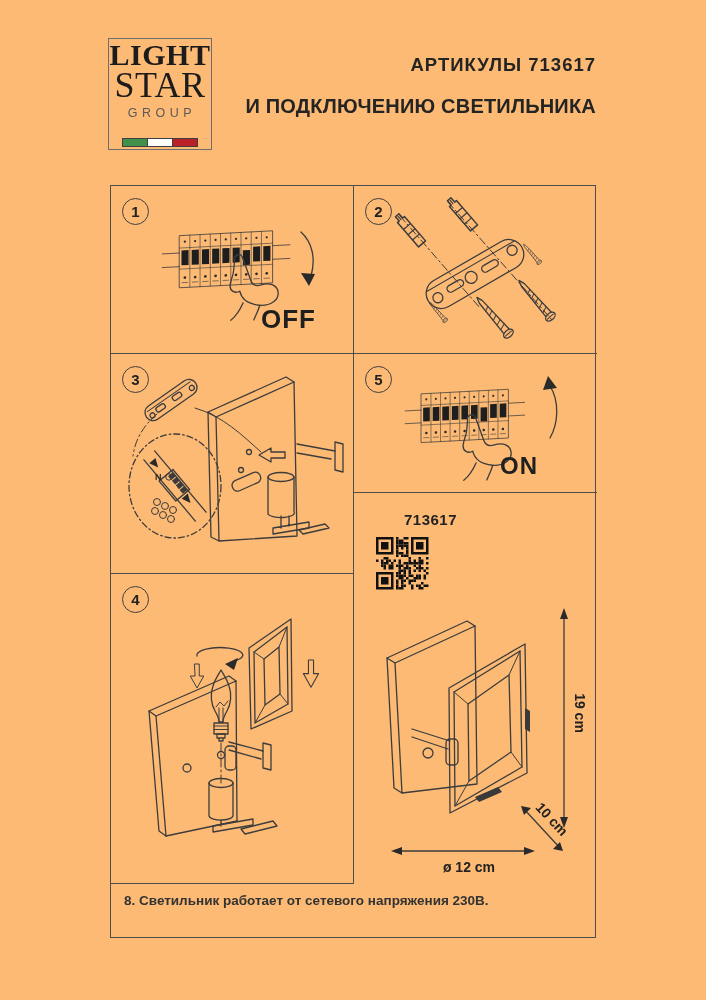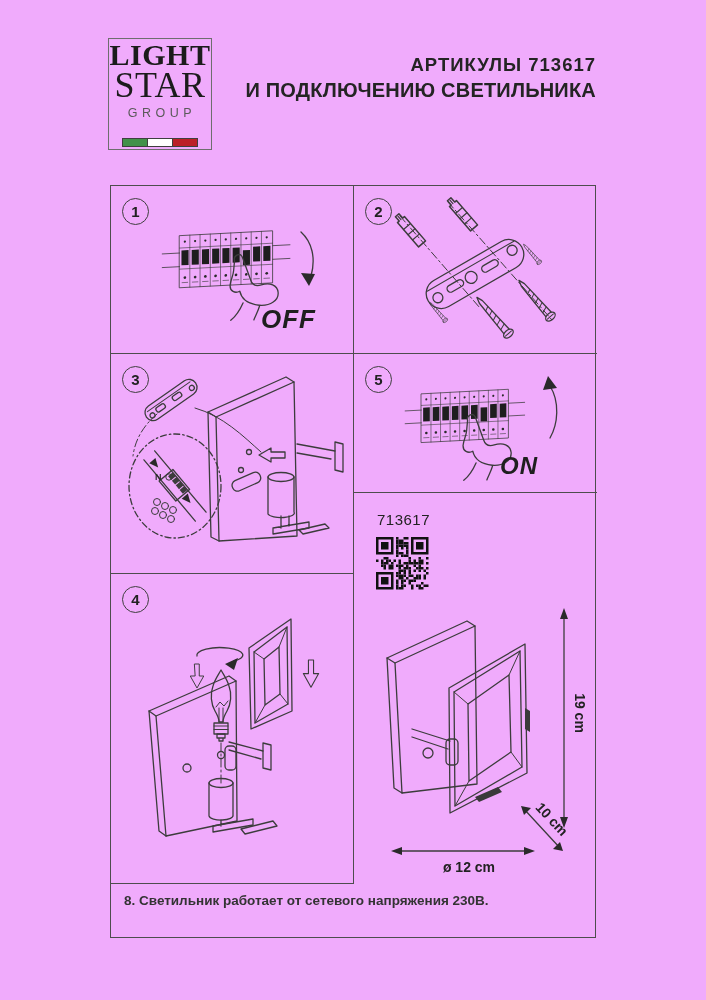--- a/index.html
+++ b/index.html
@@ -1,41 +1,41 @@
 <!DOCTYPE html>
 <html><head>
 <meta charset="utf-8">
 <style>
   html,body{margin:0;padding:0;background:#e9e9e9;}
-  .page{position:relative;width:706px;height:1000px;background:#f0abfc;overflow:hidden;
+  .page{position:relative;width:706px;height:1000px;background:#fdba74;overflow:hidden;
         font-family:"Liberation Sans",sans-serif;color:#2a2a2a;}
   .abs{position:absolute;}
   
   .logo-box{left:108px;top:38px;width:104px;height:112px;border:1.5px solid #6e6e6e;
             box-sizing:border-box;display:flex;flex-direction:column;align-items:center;justify-content:center;}
   .logo-l1{font-family:"Liberation Serif",serif;font-weight:700;font-size:30px;line-height:.92;color:#1c1c1c;letter-spacing:.5px;}
   .logo-l2{font-family:"Liberation Serif",serif;font-weight:400;font-size:36px;line-height:.92;color:#1c1c1c;letter-spacing:.5px;}
   .logo-l3{font-size:12.5px;font-weight:400;color:#5a5a5a;letter-spacing:4.5px;margin:4px 0 18px 4px;}
   .flag{width:76px;height:9px;border:1px solid #3f3f3f;display:flex;box-sizing:border-box;}
   .flag span{flex:1;height:100%;}
   
   .hdr{right:110px;top:36px;text-align:right;font-weight:700;color:#242424;}
   .hdr .l1,.hdr .l2{font-size:18.5px;letter-spacing:1px;line-height:23px;}
   .hdr .l2{margin-top:17px;}
   .hdr .l3{font-size:20px;letter-spacing:1.2px;line-height:25px;margin-top:23px;}
-  .hdr .l4{font-size:20px;letter-spacing:.2px;line-height:25px;margin-top:2px;text-align:right;}
+  .hdr .l4{font-size:20px;letter-spacing:.2px;line-height:25px;margin-top:18px;text-align:right;}
   
   .grid{left:110px;top:185px;width:486px;height:753px;border:1.5px solid #4d4d4d;box-sizing:border-box;}
   .panel{position:absolute;box-sizing:border-box;}
   .br{border-right:1.5px solid #4d4d4d;}
   .bb{border-bottom:1.5px solid #4d4d4d;}
   .num{position:absolute;left:11px;top:12px;width:25px;height:25px;border:1.5px solid #3f3f3f;border-radius:50%;
        text-align:center;line-height:25px;font-size:15px;font-weight:700;color:#222;}
-  .biglabel{position:absolute;font-size:26px;font-weight:600;letter-spacing:1px;color:#1f1f1f;font-style:italic;}
-  .artnum{position:absolute;font-size:15px;font-weight:400;letter-spacing:.5px;color:#222;}
+  .biglabel{position:absolute;font-size:26px;font-weight:600;letter-spacing:1px;color:#1f1f1f;}
+  .artnum{position:absolute;font-size:15px;font-weight:700;letter-spacing:.5px;color:#222;margin-left:27px;}
   .dimlabel{position:absolute;font-size:14px;font-weight:600;color:#222;white-space:nowrap;}
   .fnotes{position:absolute;left:0;top:698px;width:483px;height:51px;}
   .fnote{position:absolute;left:13px;font-size:13.5px;font-weight:700;color:#333;white-space:nowrap;}
   
   .ln{fill:none;stroke:#3c3c3c;stroke-width:1.3;stroke-linecap:round;stroke-linejoin:round;}
   .thin{stroke-width:1;}
   .dashdot{stroke-dasharray:8 3 2 3;}
   .bubble{stroke-dasharray:6 3 1.5 3;}
   .fillk{fill:#2a2a2a;stroke:none;}
 </style>

